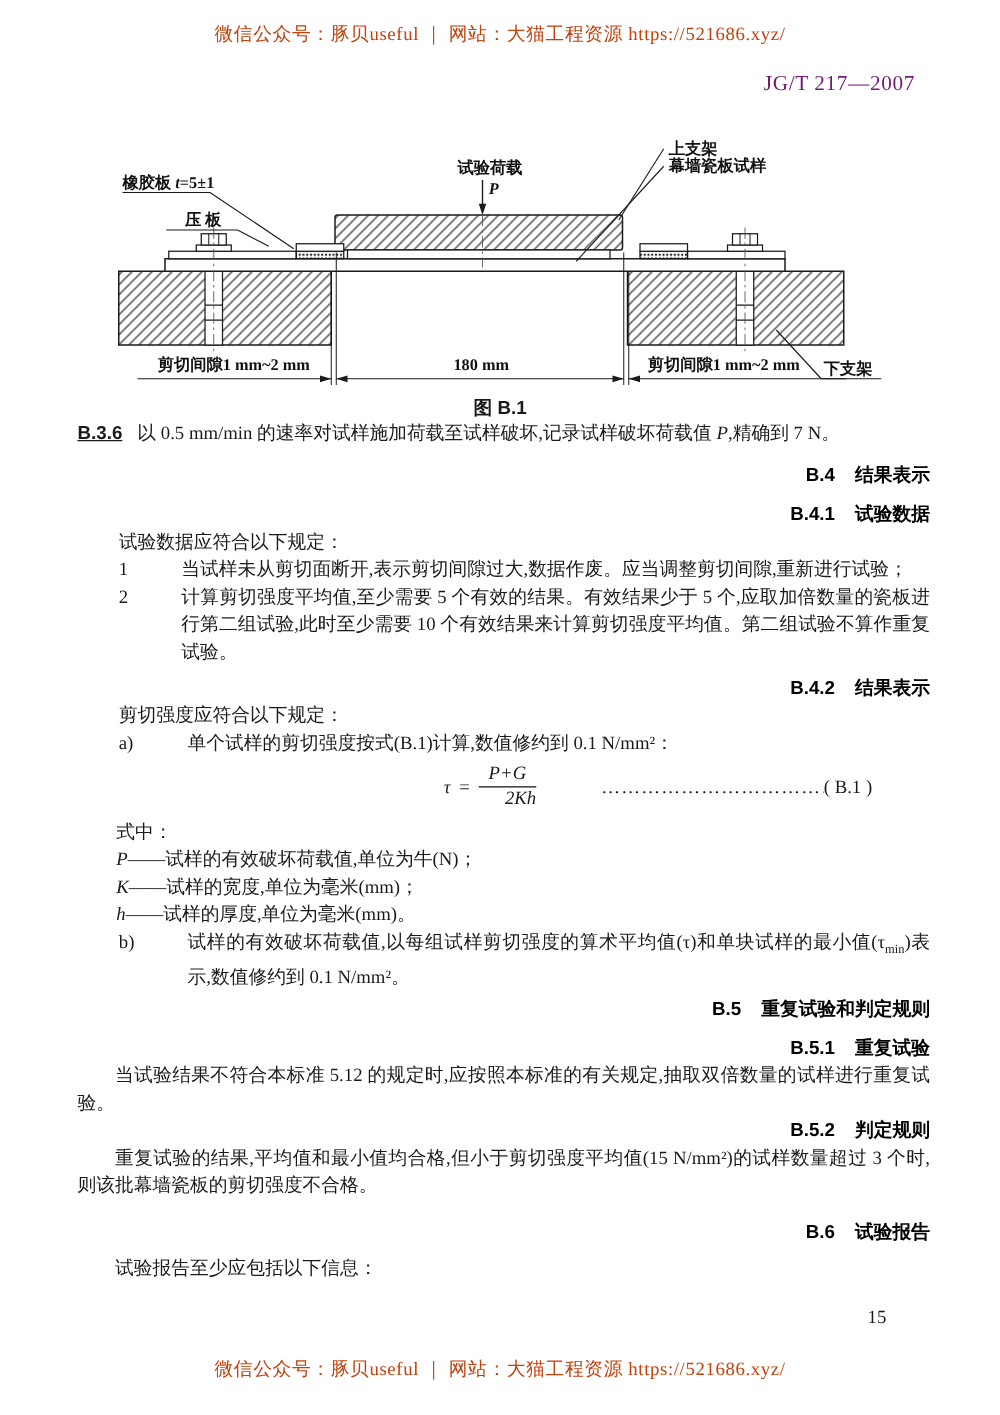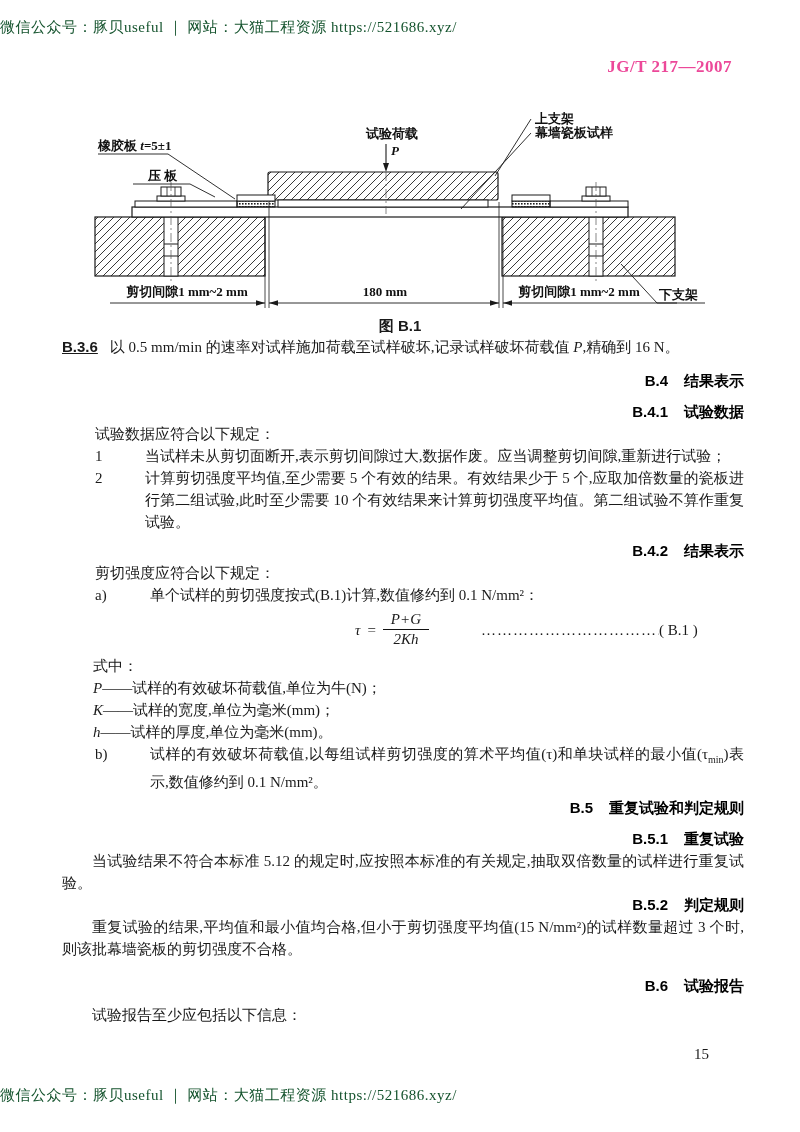--- a/index.html
+++ b/index.html
@@ -7,31 +7,32 @@
     position:relative;
     width:800px;height:1132px;
     background:#ffffff;
     font-family:"Liberation Serif","DejaVu Serif",serif;
     color:#1a1a1a;
     overflow:hidden;
     margin:0 auto;
   }
   .promo{
     position:absolute;left:0;width:100%;
+    text-align:center;
     font-size:15px;
-    color:#14532d;
+    color:#c2410c;
     letter-spacing:.5px;
   }
   .promo-top{top:18px;}
   .promo-bottom{top:1086px;}
   .std-code{
     position:absolute;top:57px;right:68px;
-    font-size:17px;font-weight:700;
+    font-size:17px;font-weight:400;
     font-family:"Liberation Serif","DejaVu Serif",serif;
-    letter-spacing:.5px;color:#ec4899;
+    letter-spacing:.5px;color:#701a75;
   }
   .figure-wrap{position:absolute;left:65px;top:98px;width:720px;height:212px;}
   .figure-wrap svg{display:block;}
   .fig-caption{
     position:absolute;top:317px;left:0;width:100%;
     text-align:center;font-size:15px;font-weight:700;
     font-family:"Liberation Sans","DejaVu Sans",sans-serif;
   }
   svg text{
     font-family:"Liberation Serif","DejaVu Serif",serif;
@@ -59,21 +60,21 @@
   .indent1{padding-left:33px;}
   .item{display:flex;padding-left:33px;}
   .item .inum{flex:0 0 25px;}
   .item .inum-w{flex:0 0 30px;}
   .item .itext{flex:1;text-align:justify;margin-left:25px;}
   .para-ind{text-indent:2em;}
   .var{font-style:italic;font-family:"Liberation Serif","DejaVu Serif",serif;}
   .def{padding-left:31px;}
   .formula-row{display:flex;align-items:center;margin:4px 0 6px 0;}
   .f-eq{margin-left:293px;display:inline-flex;align-items:center;gap:7px;}
-  .frac{display:inline-block;text-align:center;vertical-align:middle;}
+  .frac{display:inline-block;text-align:right;vertical-align:middle;}
   .frac .fnum{display:block;line-height:19px;padding:0 8px;border-bottom:1.4px solid #111;}
   .frac .fden{display:block;line-height:19px;}
   .f-dots{width:178px;margin-left:52px;overflow:hidden;white-space:nowrap;letter-spacing:1px;}
   .f-ref{white-space:nowrap;}
   sub{font-size:10px;}
   .page-number{position:absolute;top:1046px;left:694px;font-size:15px;}
 </style>
 </head>
 <body>
 
@@ -165,21 +166,21 @@
       <text x="122" y="198" text-anchor="middle">剪切间隙1 mm~2 mm</text>
       <text x="320" y="198" text-anchor="middle">180 mm</text>
       <text x="514" y="198" text-anchor="middle">剪切间隙1 mm~2 mm</text>
     </svg>
   </div>
 
   <div class="fig-caption">图 B.1</div>
 
   <div class="body-text">
 
-    <p class="clause"><span class="cnum">B.3.6</span><span>以 0.5 mm/min 的速率对试样施加荷载至试样破坏,记录试样破坏荷载值 </span><span class="var">P</span><span>,精确到 16 N。</span></p>
+    <p class="clause"><span class="cnum">B.3.6</span><span>以 0.5 mm/min 的速率对试样施加荷载至试样破坏,记录试样破坏荷载值 </span><span class="var">P</span><span>,精确到 7 N。</span></p>
 
     <p class="h mt12"><span class="cnum">B.4</span><span>结果表示</span></p>
 
     <p class="h mt9"><span class="cnum">B.4.1</span><span>试验数据</span></p>
 
     <p class="indent1">试验数据应符合以下规定：</p>
 
     <div class="item">
       <span class="inum">1</span>
       <div class="itext">当试样未从剪切面断开,表示剪切间隙过大,数据作废。应当调整剪切间隙,重新进行试验；</div>

